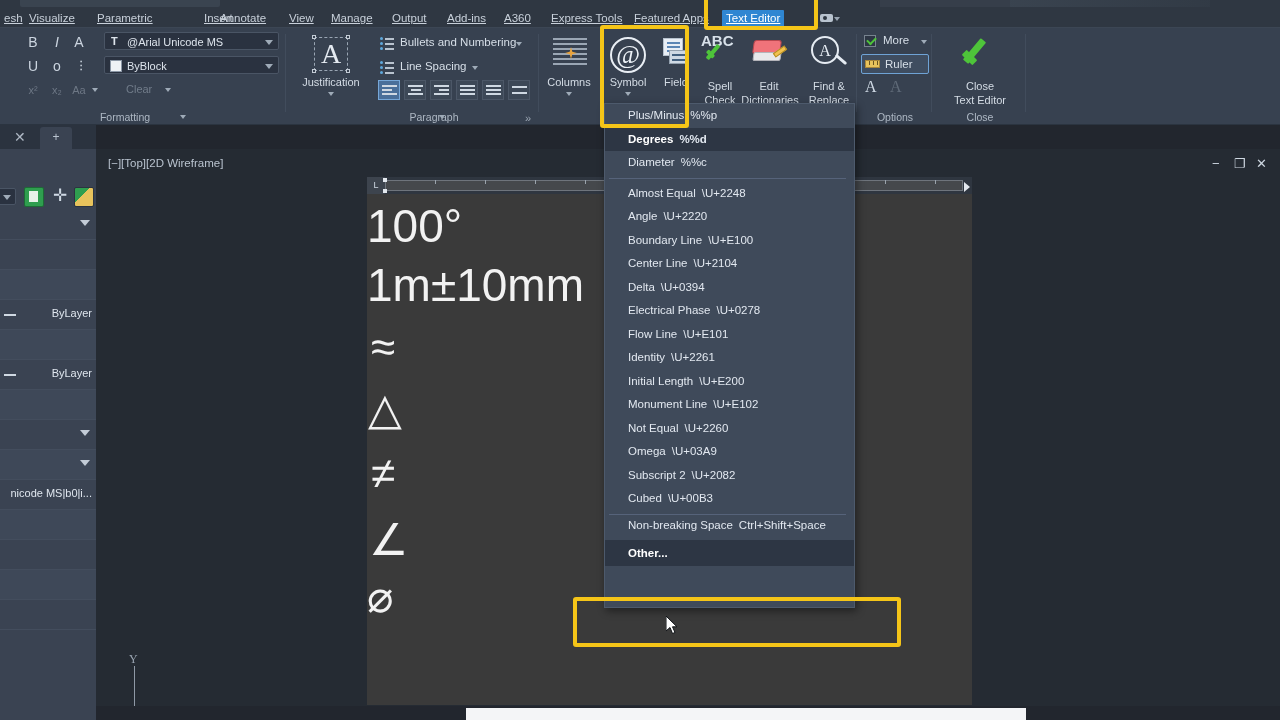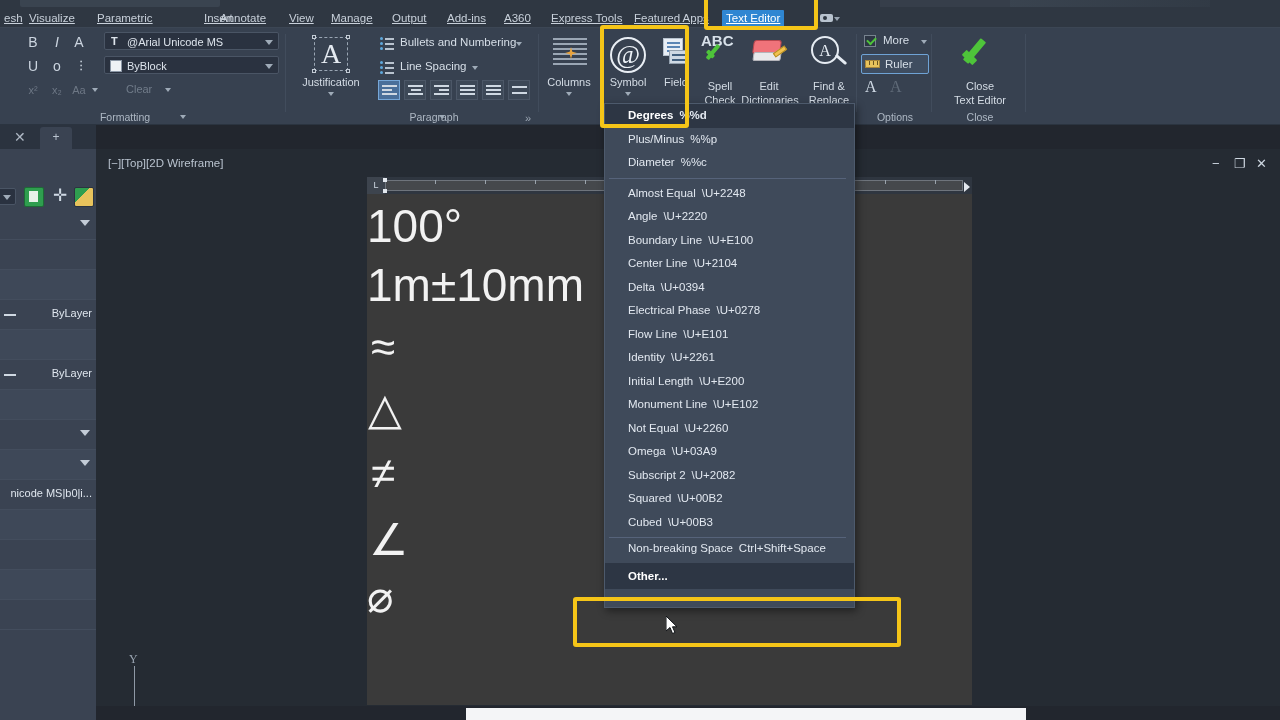--- a/index.html
+++ b/index.html
@@ -635,38 +635,37 @@
     <div class="mtline big" style="left:0px;  top:23px;">100°</div>
     <div class="mtline big" style="left:0px;  top:82px;">1m±10mm</div>
     <div class="mtline sym" style="left:4px;  top:146px;">≈</div>
     <div class="mtline sym" style="left:1px;  top:208px;">△</div>
     <div class="mtline sym" style="left:4px;  top:272px;">≠</div>
     <div class="mtline sym" style="left:2px;  top:339px;">∠</div>
     <div class="mtline sym" style="left:0px;  top:396px;">⌀</div>
   </div>
 
   <div class="menu">
+    <div class="mi"><span>Plus/Minus</span><span class="code">%%p</span></div>
     <div class="mi hl-item"><span>Degrees</span><span class="code">%%d</span></div>
-    <div class="mi"><span>Plus/Minus</span><span class="code">%%p</span></div>
     <div class="mi"><span>Diameter</span><span class="code">%%c</span></div>
     <div class="sep"></div>
     <div class="mi"><span>Almost Equal</span><span class="code">\U+2248</span></div>
     <div class="mi"><span>Angle</span><span class="code">\U+2220</span></div>
     <div class="mi"><span>Boundary Line</span><span class="code">\U+E100</span></div>
     <div class="mi"><span>Center Line</span><span class="code">\U+2104</span></div>
     <div class="mi"><span>Delta</span><span class="code">\U+0394</span></div>
     <div class="mi"><span>Electrical Phase</span><span class="code">\U+0278</span></div>
     <div class="mi"><span>Flow Line</span><span class="code">\U+E101</span></div>
     <div class="mi"><span>Identity</span><span class="code">\U+2261</span></div>
     <div class="mi"><span>Initial Length</span><span class="code">\U+E200</span></div>
     <div class="mi"><span>Monument Line</span><span class="code">\U+E102</span></div>
     <div class="mi"><span>Not Equal</span><span class="code">\U+2260</span></div>
     <div class="mi"><span>Omega</span><span class="code">\U+03A9</span></div>
     <div class="mi"><span>Subscript 2</span><span class="code">\U+2082</span></div>
-    <div class="mi"><span>Squared</span><span class="code">\U+00B2</span></div>
     <div class="mi"><span>Cubed</span><span class="code">\U+00B3</span></div>
     <div class="sep"></div>
     <div class="mi clipped" style="height:14px; line-height:14px;"><span>Non-breaking Space</span><span class="code">Ctrl+Shift+Space</span></div>
     <div class="mi hl-item" style="margin-top:8px; height:26px; line-height:26px; background:#2d3644;"><span>Other...</span></div>
   </div>
 
   <div class="cursor" style="left:666px; top:616px;">
     <svg width="14" height="20" viewBox="0 0 14 20">
       <polygon points="0,0 0,15 4,11.5 6.5,17.5 9,16.5 6.5,10.8 11,10.8" fill="#ffffff" stroke="#101418" stroke-width="1"></polygon>
     </svg>

